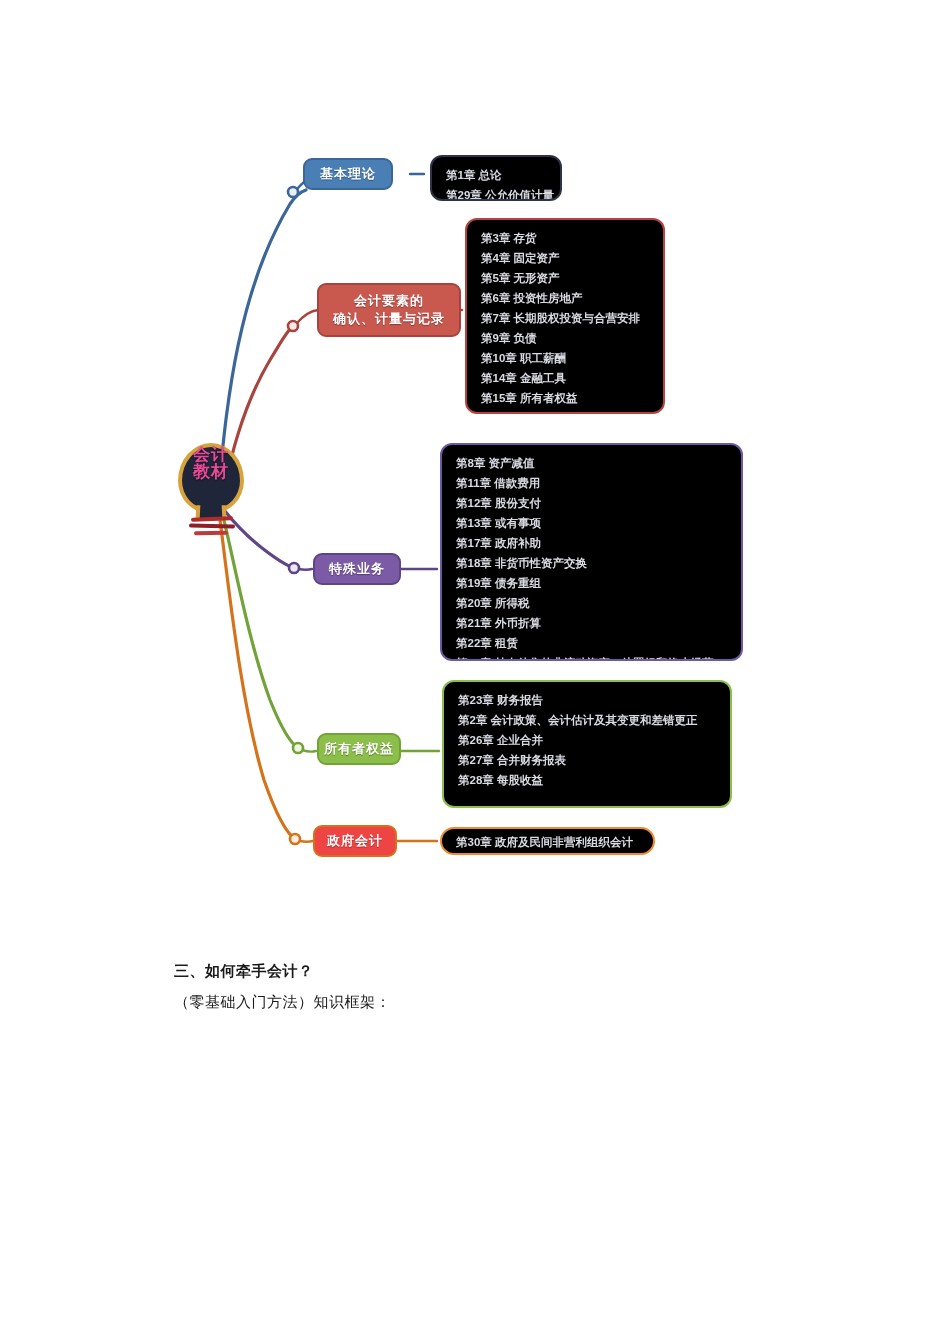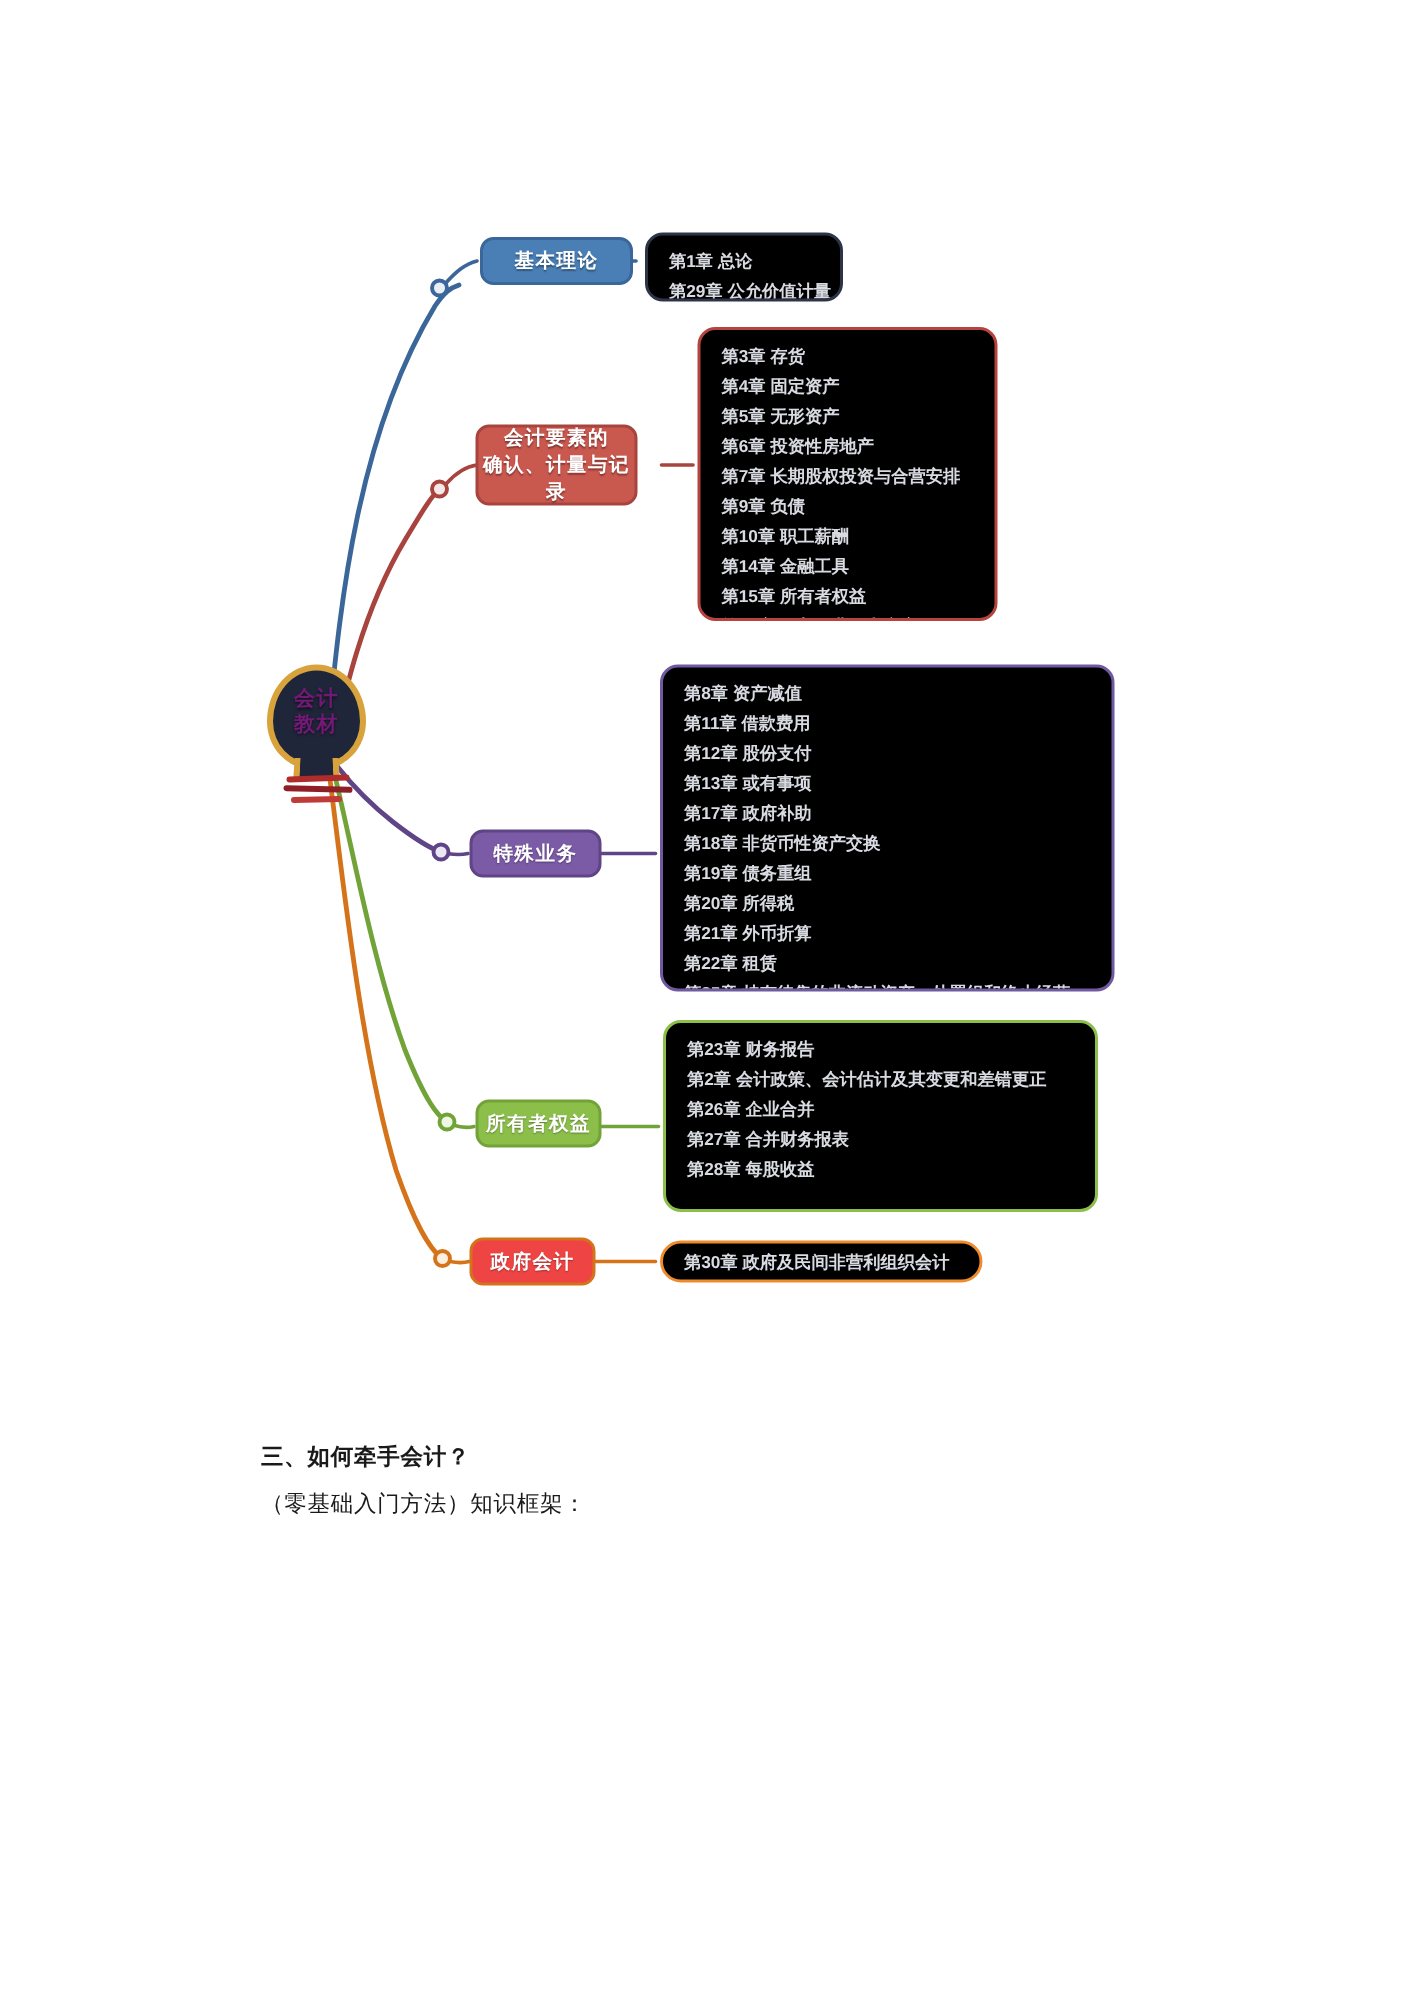--- a/index.html
+++ b/index.html
@@ -59,25 +59,25 @@
     height: 14px;
     background: #20263a;
     border-left: 4px solid #d8a23c;
     border-right: 4px solid #d8a23c;
     box-sizing: border-box;
     transform: perspective(30px) rotateX(8deg);
   }
   .bulb-label {
     position: absolute;
     left: 8px;
-    top: 14px;
+    top: 3px;
     width: 66px;
     text-align: center;
-    color: #701a75;
-    font-size: 14px;
+    color: #ec4899;
+    font-size: 17px;
     line-height: 17px;
     letter-spacing: 1px;
     font-weight: 600;
     z-index: 4;
     text-shadow: 0 1px 2px rgba(0,0,0,.6);
   }
   .bulb-base {
     position: absolute;
     left: 18px;
     top: 74px;
@@ -112,22 +112,22 @@
     font-size: 13px;
     line-height: 18px;
     text-shadow: 0 1px 1px rgba(0,0,0,.35);
   }
   .pill.blue   { background:#4a7fb5; border:2px solid #3a6699; }
   .pill.red    { background:#c9584f; border:2px solid #a8443e; }
   .pill.purple { background:#7b5aa6; border:2px solid #5f4486; }
   .pill.green  { background:#8cbf4a; border:2px solid #72a338; }
   .pill.orange { background:#ef4444; border:2px solid #d4731a; }
 
-  #pill-basic   { left:320px; top:158px; width:102px;  height:32px;text-align:center; }
-  #pill-element { left:317px; top:283px; width:108px; height:54px; }
+  #pill-basic   { left:303px; top:158px; width:90px;  height:32px;text-align:center; }
+  #pill-element { left:317px; top:283px; width:144px; height:54px; }
   #pill-special { left:313px; top:553px; width:88px;  height:32px; }
   #pill-report  { left:317px; top:733px; width:84px;  height:32px; }
   #pill-gov     { left:313px; top:825px; width:84px;  height:32px; }
 
   
   .darkbox {
     position: absolute;
     box-sizing: border-box;
     background: #000000;
     border-radius: 12px;

